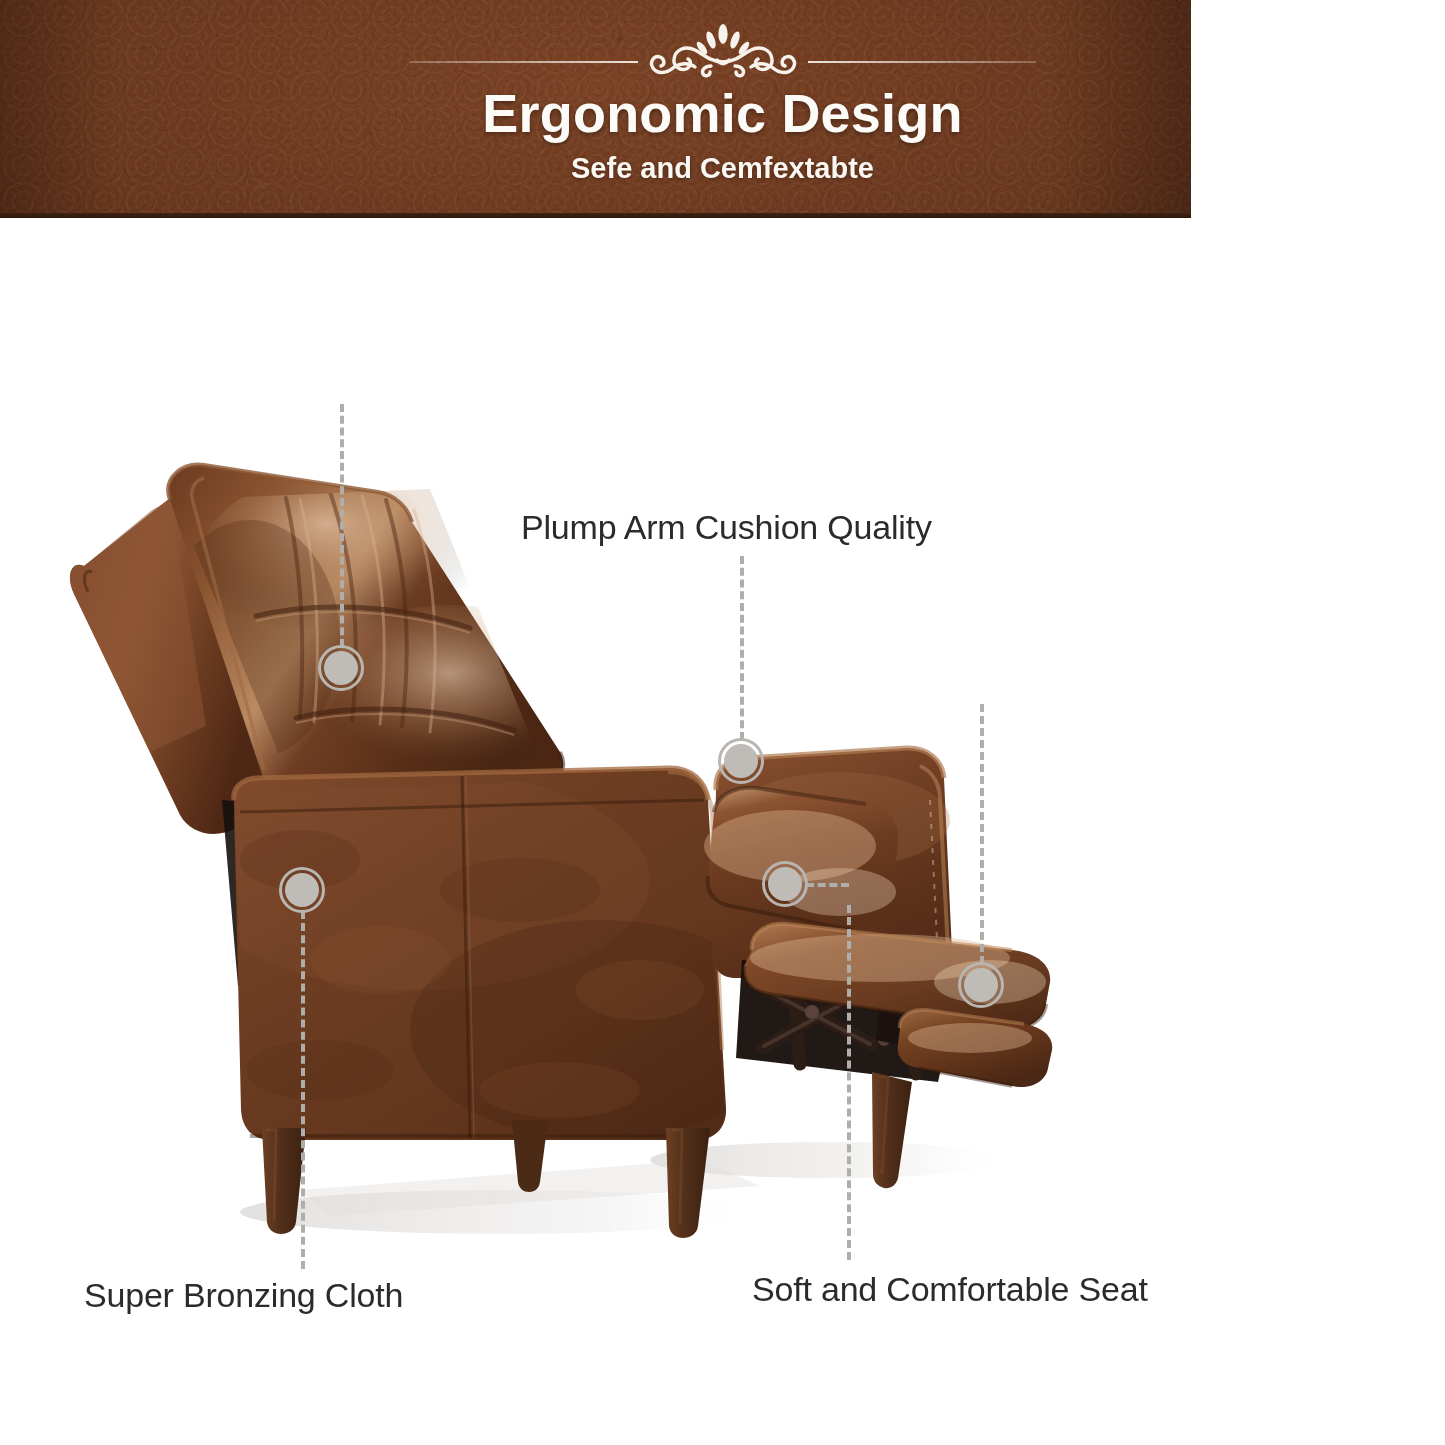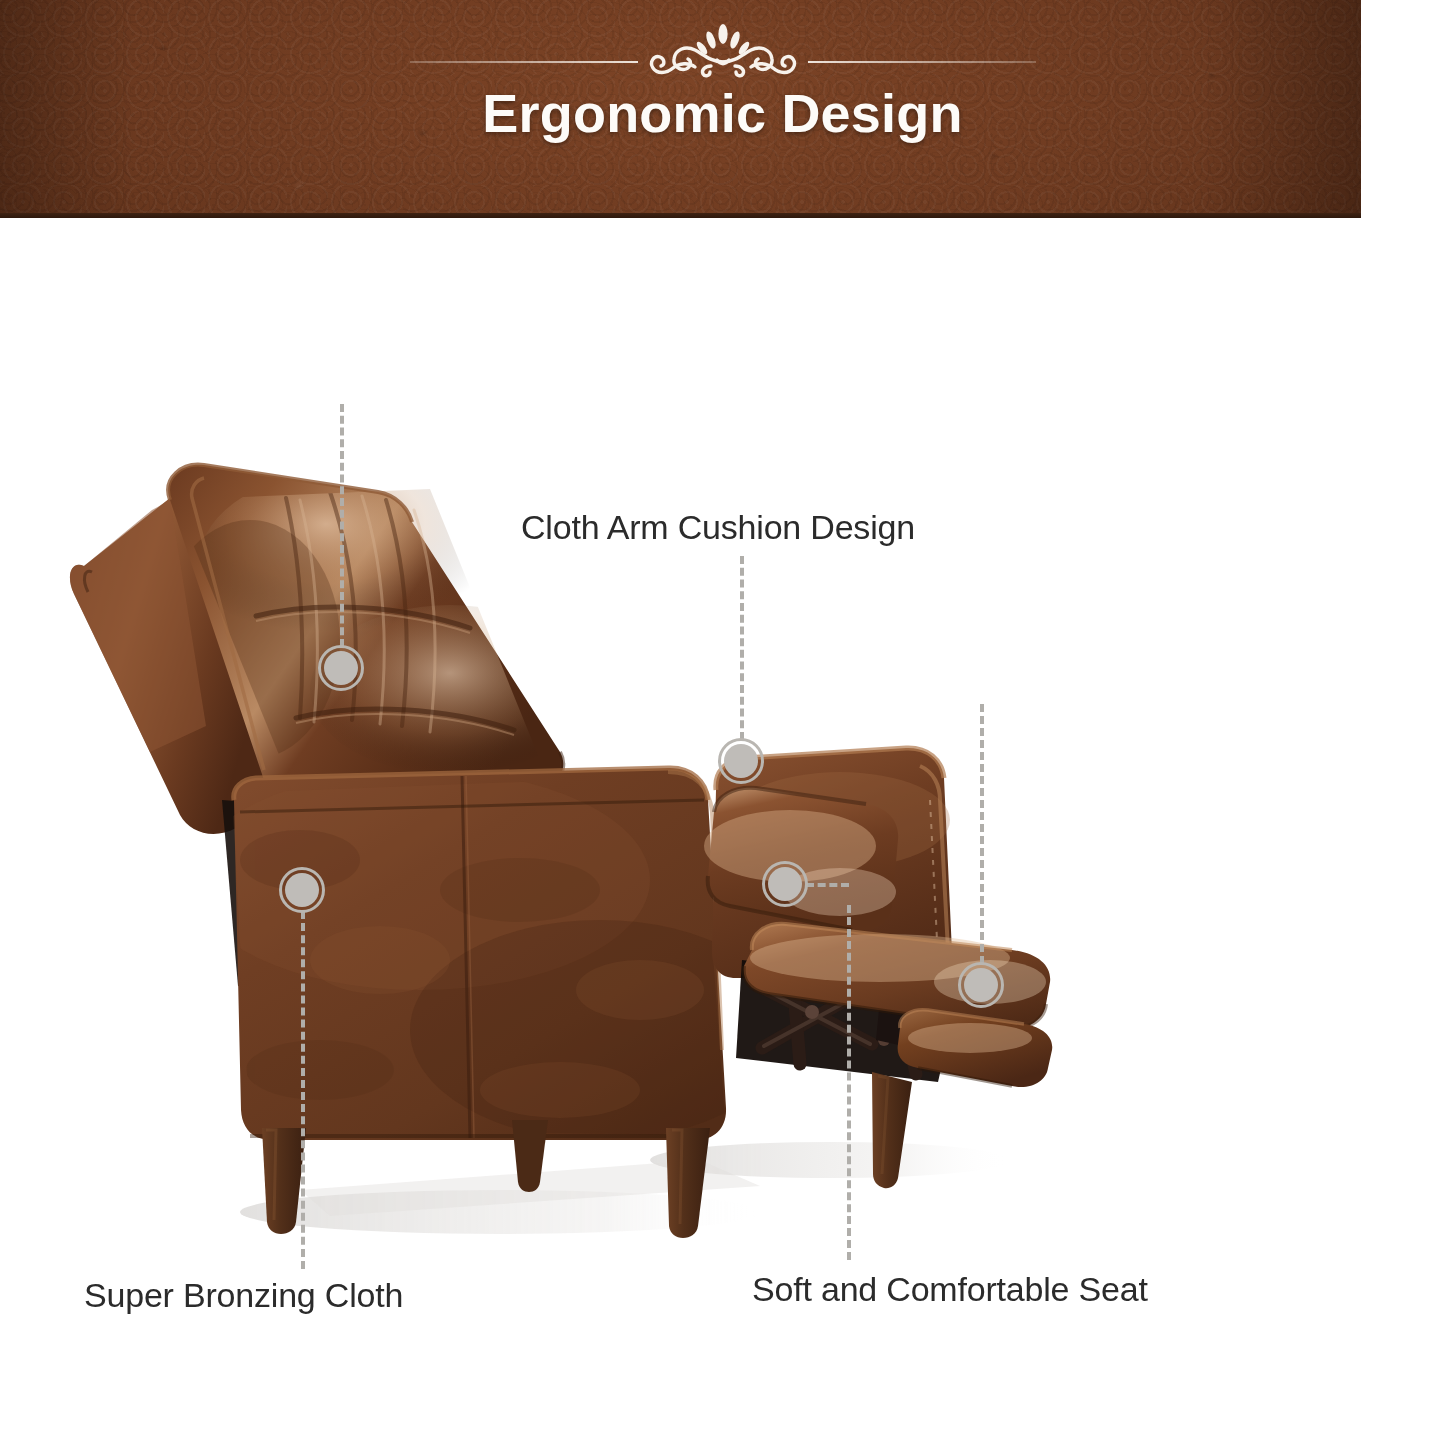--- a/index.html
+++ b/index.html
@@ -6,21 +6,21 @@
   body{font-family:"Liberation Sans",sans-serif;}
 
   #page{
     position:relative;
     width:1445px;height:1445px;
     overflow:hidden;background:#ffffff;
   }
 
   
   #banner{
-    position:absolute;left:0;top:0;width:1361px;height:218px;
+    position:absolute;left:0;top:0;width:1191px;height:218px;
     background:
       radial-gradient(ellipse 7px 5px at 12% 22%, rgba(0,0,0,.16), transparent 70%),
       radial-gradient(ellipse 9px 6px at 31% 61%, rgba(0,0,0,.14), transparent 70%),
       radial-gradient(ellipse 6px 5px at 52% 18%, rgba(0,0,0,.15), transparent 70%),
       radial-gradient(ellipse 8px 6px at 73% 72%, rgba(0,0,0,.13), transparent 70%),
       radial-gradient(ellipse 7px 5px at 89% 35%, rgba(0,0,0,.15), transparent 70%),
       radial-gradient(ellipse 10px 7px at 22% 85%, rgba(255,255,255,.05), transparent 70%),
       radial-gradient(ellipse 900px 300px at 50% 40%, #7d4426 0%, #6d3a20 58%, #5d3019 100%);
     background-color:#6e3b21;
   }
@@ -153,20 +153,21 @@
           <path d="M118 45 C 124 40, 134 41, 140 46 C 147 52, 156 52, 160 46
                    C 164 40, 159 33, 153 35 C 148 37, 148 43, 152 44"></path>
           <path d="M102 44 C 108 44, 112 48, 110 52 C 108 55, 103 54, 103 50"></path>
 
           <path d="M84 38 C 88 43, 92 43, 96 38"></path>
         </g>
       </svg>
     </div>
 
     <div id="banner-title">Ergonomic Design</div>
+    <div id="banner-sub">Sefe and Cemfextabte</div>
 
     <div id="banner-bottom-edge"></div>
   </div>
 
   <svg id="chair" viewBox="0 0 1445 1445">
     <defs>
       <linearGradient id="gBackMain" x1="0" y1="0" x2="1" y2="0.6">
         <stop offset="0%" stop-color="#6b3a20"></stop>
         <stop offset="22%" stop-color="#8a5330"></stop>
         <stop offset="48%" stop-color="#b98a63"></stop>
@@ -433,17 +434,17 @@
   </div>
   <div class="marker" id="mk-cloth">
     <span class="ring"></span>
     <span class="dot"></span>
   </div>
   <div class="marker" id="mk-seat">
     <span class="ring"></span>
     <span class="dot"></span>
   </div>
 
-  <div class="callout-label" id="lab-arm">Cloth Arm Cushion Design</div>
+  <div class="callout-label" id="lab-arm">Plump Arm Cushion Quality</div>
   <div class="callout-label" id="lab-seat">Soft and Comfortable  Seat</div>
   <div class="callout-label" id="lab-cloth">Super Bronzing Cloth</div>
 
 </div>
 
 </body></html>

